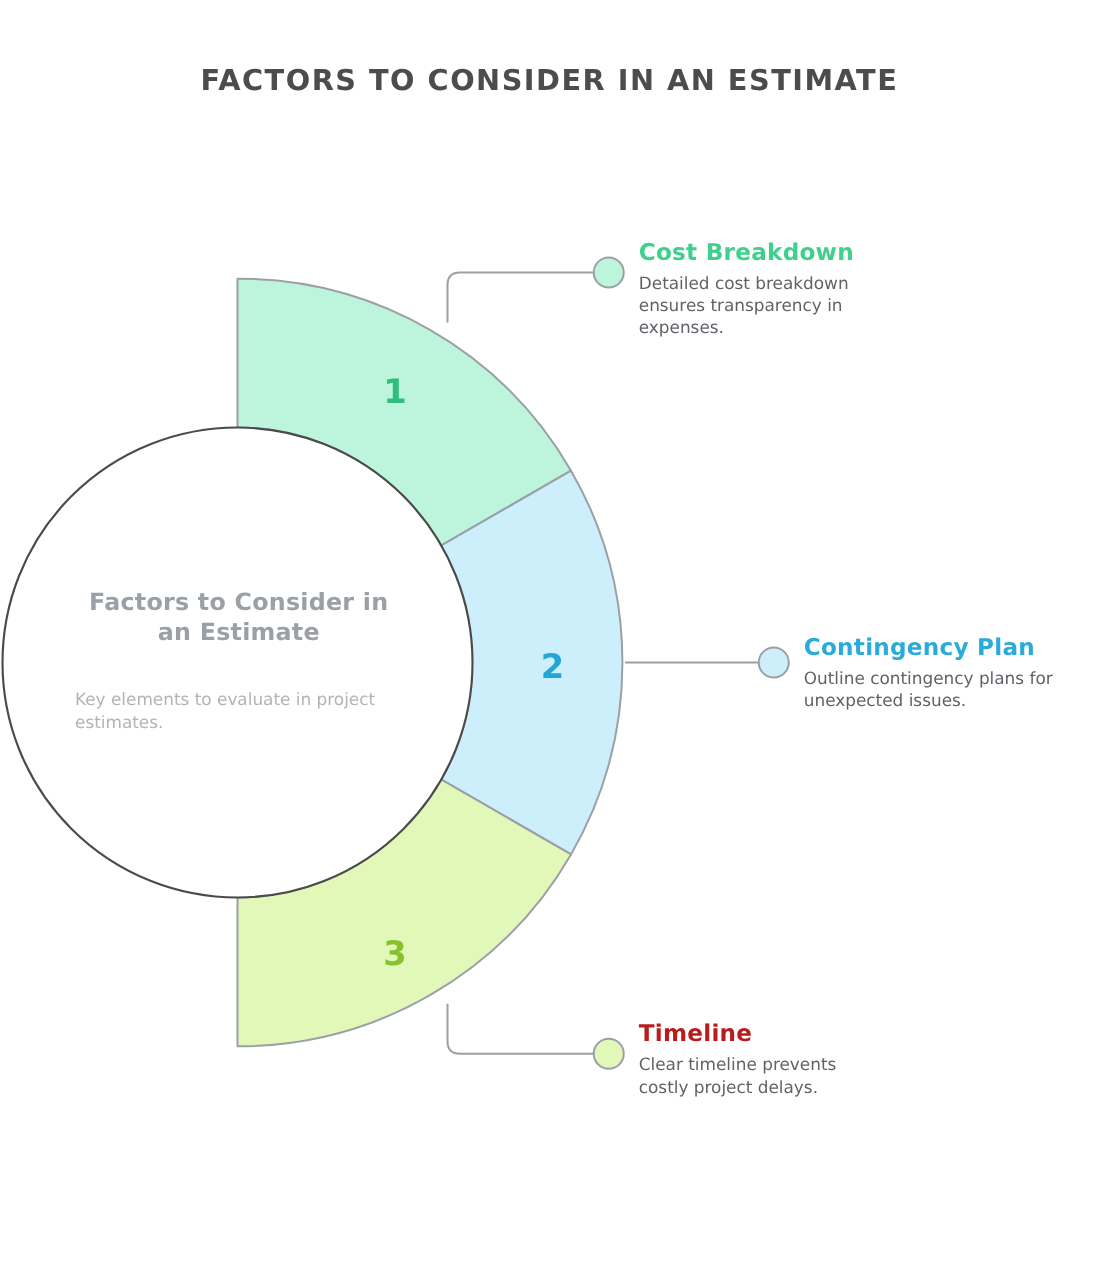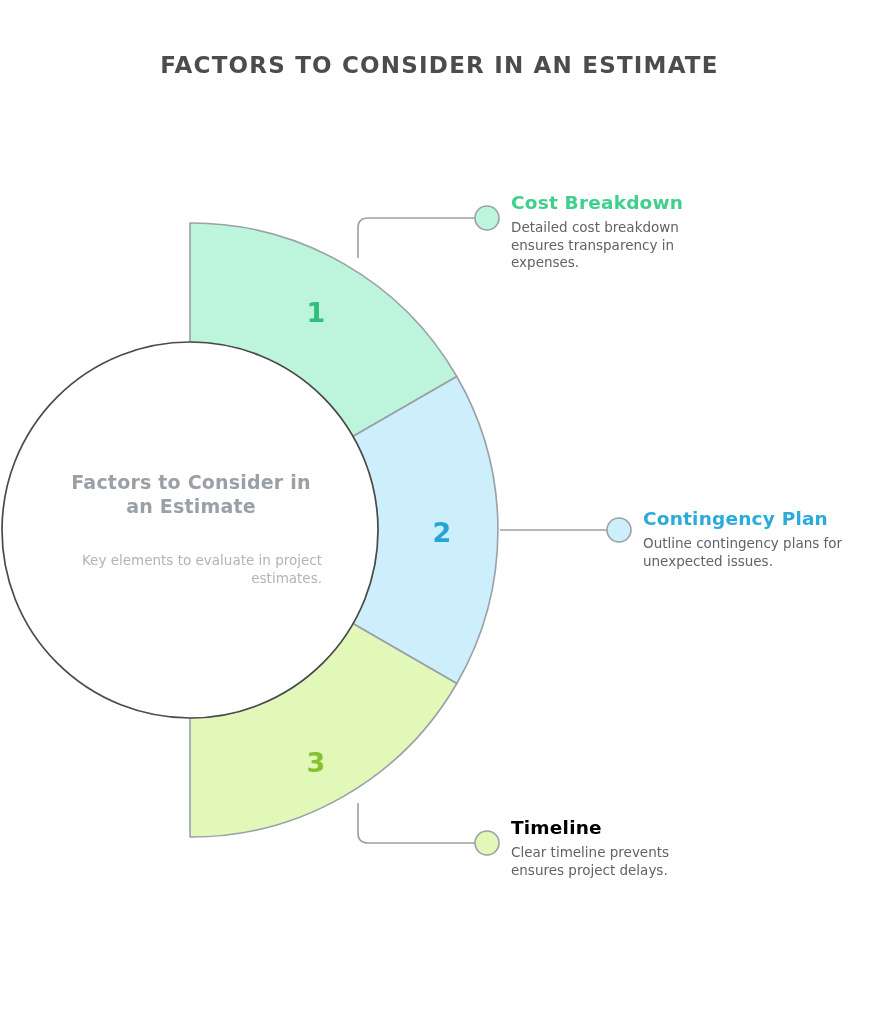--- a/index.html
+++ b/index.html
@@ -54,21 +54,21 @@
     font-weight: bold;
     line-height: 24px;
     color: #9aa0a6;
     letter-spacing: 0.2px;
   }
   .center-sub {
     position: absolute;
     left: 60px;
     top: 551px;
     width: 262px;
-    text-align: right;
+    text-align: left;
     font-size: 13.5px;
     line-height: 18px;
     color: #b0b4b8;
   }
   .label-block {
     position: absolute;
   }
   .label-head {
     font-size: 18.5px;
     font-weight: bold;
@@ -137,17 +137,17 @@
     <p class="label-head" style="color:#2babd9">Contingency Plan</p>
     <p class="label-body">Outline contingency plans for unexpected issues.</p>
   </div>
 
   <div class="label-block" id="lbl1">
     <p class="label-head" style="color:#3ed08c">Cost Breakdown</p>
     <p class="label-body">Detailed cost breakdown ensures transparency in expenses.</p>
   </div>
 
   <div class="label-block" id="lbl3">
-    <p class="label-head" style="color:#000000">Timeline</p>
-    <p class="label-body">Clear timeline prevents ensures project delays.</p>
+    <p class="label-head" style="color:#b91c1c">Timeline</p>
+    <p class="label-body">Clear timeline prevents costly project delays.</p>
   </div>
 
 </div>
 
 </body></html>

